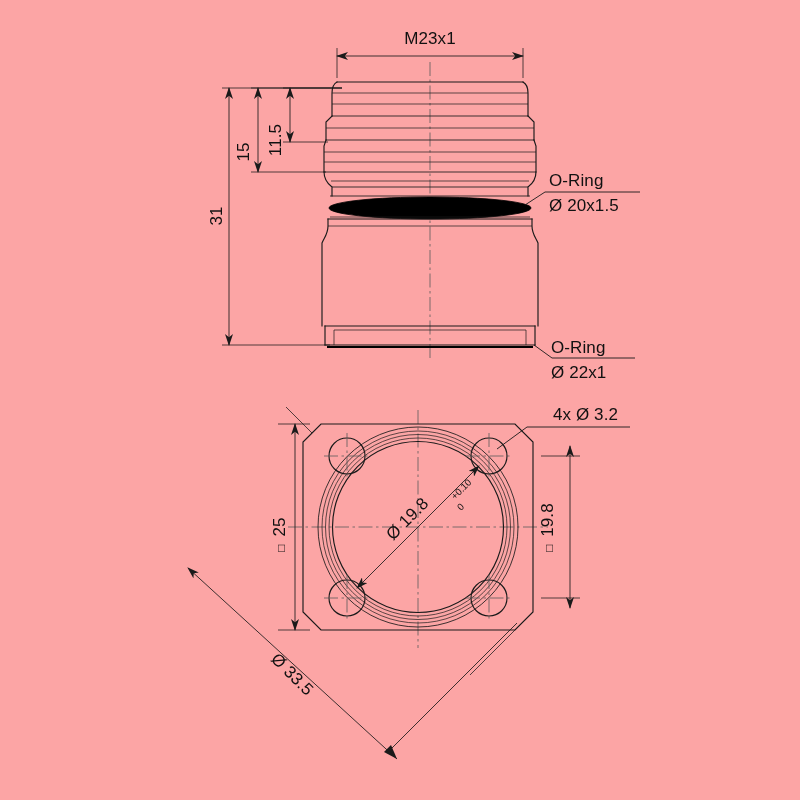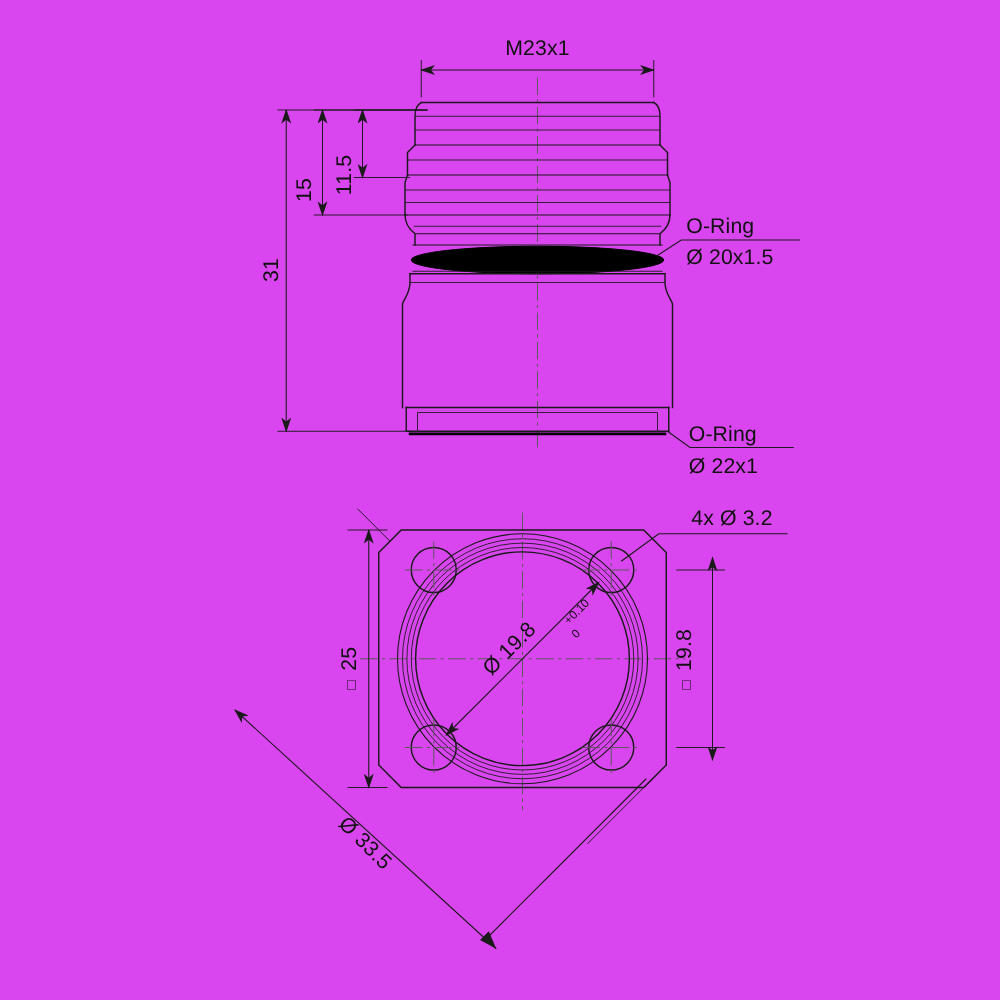--- a/index.html
+++ b/index.html
@@ -11,21 +11,21 @@
   body {
     width: 800px;
     height: 800px;
     overflow: hidden;
     font-family: "Liberation Sans", sans-serif;
   }
   #drawing-root {
     position: relative;
     width: 800px;
     height: 800px;
-    background: #d946ef;
+    background: #fca5a5;
   }
   svg#tech-drawing {
     display: block;
     width: 800px;
     height: 800px;
   }
   .outline {
     fill: none;
     stroke: #1a1a1a;
     stroke-width: 1.15;

